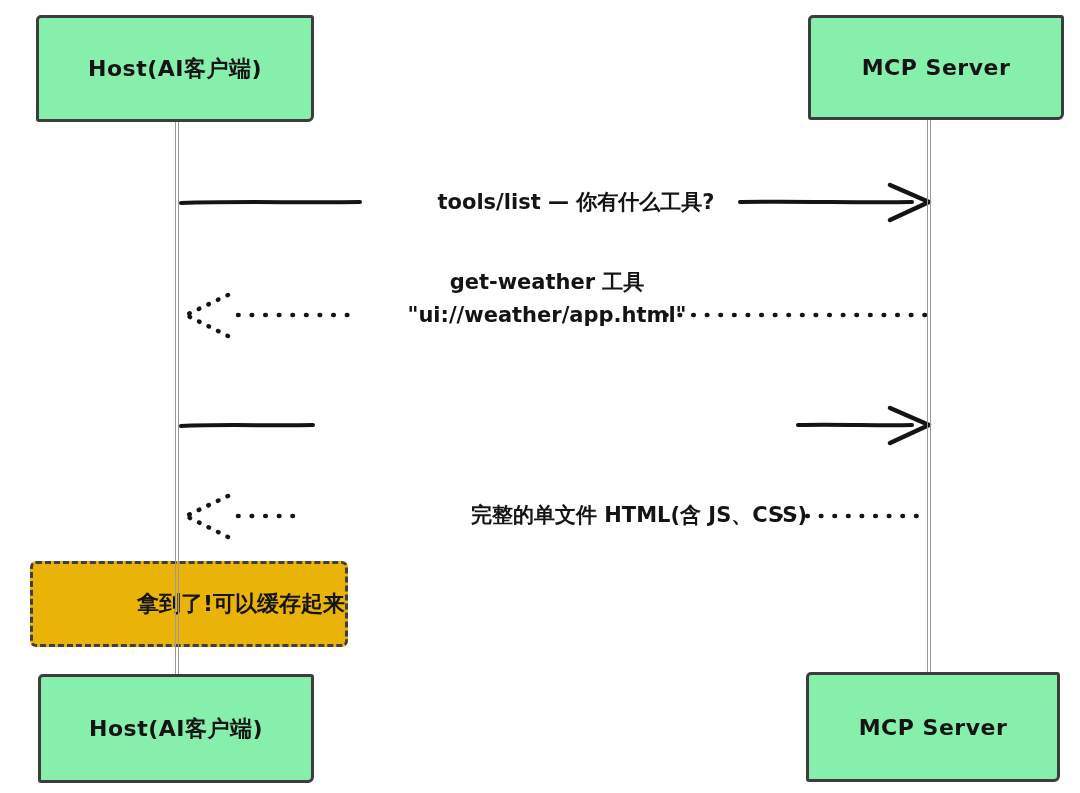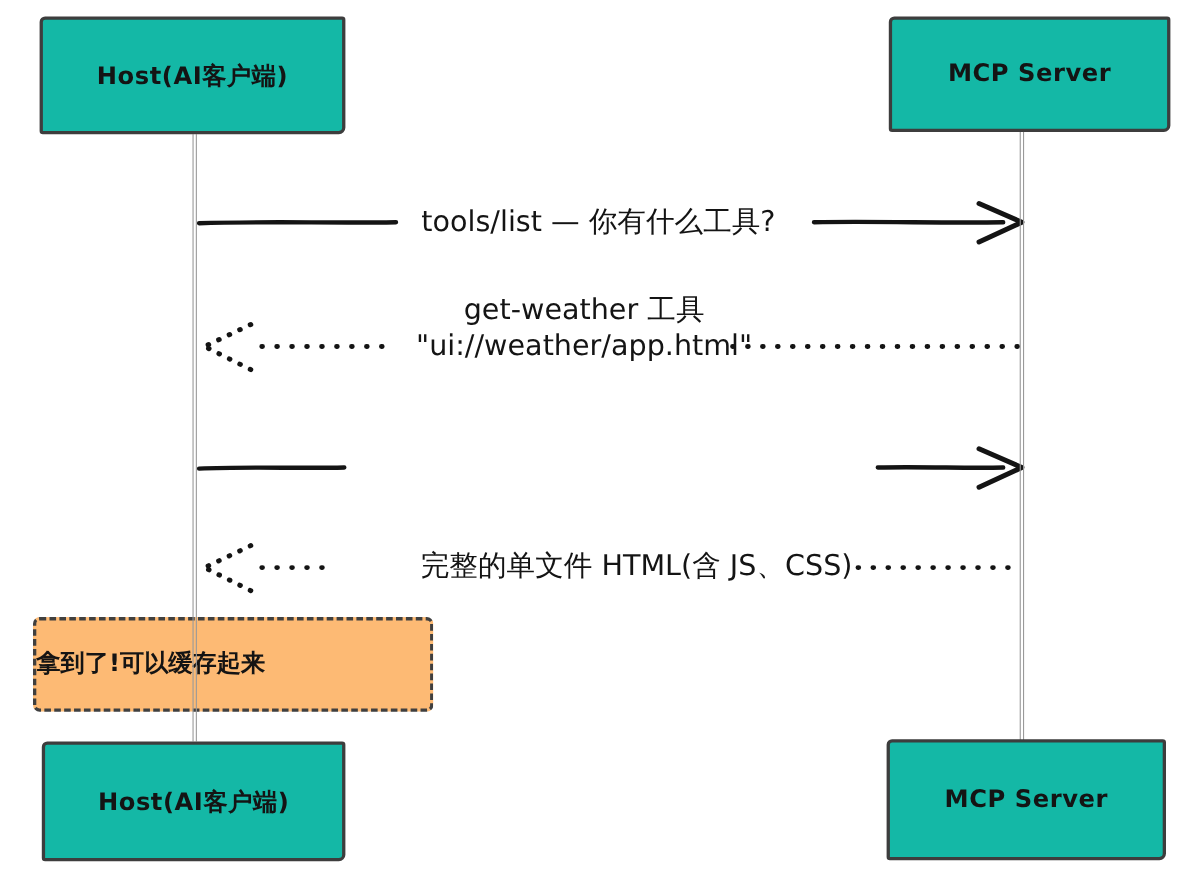--- a/index.html
+++ b/index.html
@@ -9,21 +9,21 @@
     height: 793px;
     background: #ffffff;
     font-family: "DejaVu Sans", sans-serif;
     color: #141414;
     overflow: hidden;
   }
   
   .participant {
     position: absolute;
     box-sizing: border-box;
-    background: #14b8a6;
+    background: #86efac;
     border: 3px solid #3d3d3d;
     border-radius: 5px 3px 6px 3px;
     display: flex;
     align-items: center;
     justify-content: center;
     font-size: 22px;
     font-weight: 600;
     letter-spacing: 0.5px;
     z-index: 4;
     text-align: center;
@@ -45,43 +45,44 @@
   #ll-host   { left: 175px; top: 122px; height: 552px; }
   #ll-server { left: 927px; top: 120px; height: 554px; }
 
   
   #wires { position: absolute; left: 0; top: 0; z-index: 1; }
 
   
   .msg {
     position: absolute;
     text-align: center;
-    font-size: 26px;
-    font-weight: 400;
+    font-size: 21px;
+    font-weight: 700;
     line-height: 32px;
     z-index: 5;
     white-space: nowrap;
+    margin-left: 32px;
   }
   #m1 { left: 358px; top: 186px; width: 372px; }
-  #m2 { left: 316px; top: 266px; width: 430px; line-height: 33px; }
+  #m2 { left: 300px; top: 266px; width: 430px; line-height: 33px; }
   #m3 { left: 322px; top: 409px; width: 475px; }
   #m4 { left: 305px; top: 499px; width: 470px; text-align: right; }
 
   
   .note {
     position: absolute;
     left: 30px; top: 561px;
-    width: 364px; height: 86px;
+    width: 318px; height: 86px;
     box-sizing: border-box;
-    background: #fdba74;
+    background: #eab308;
     border: 3px dashed #3f3f3f;
     border-radius: 6px;
     display: flex;
     flex-direction: column;
-    align-items: flex-start;
+    align-items: flex-end;
     justify-content: center;
     font-size: 22px;
     font-weight: 600;
     line-height: 34px;
     z-index: 2;
     white-space: nowrap;
   }
 </style>
 </head>
 <body>

